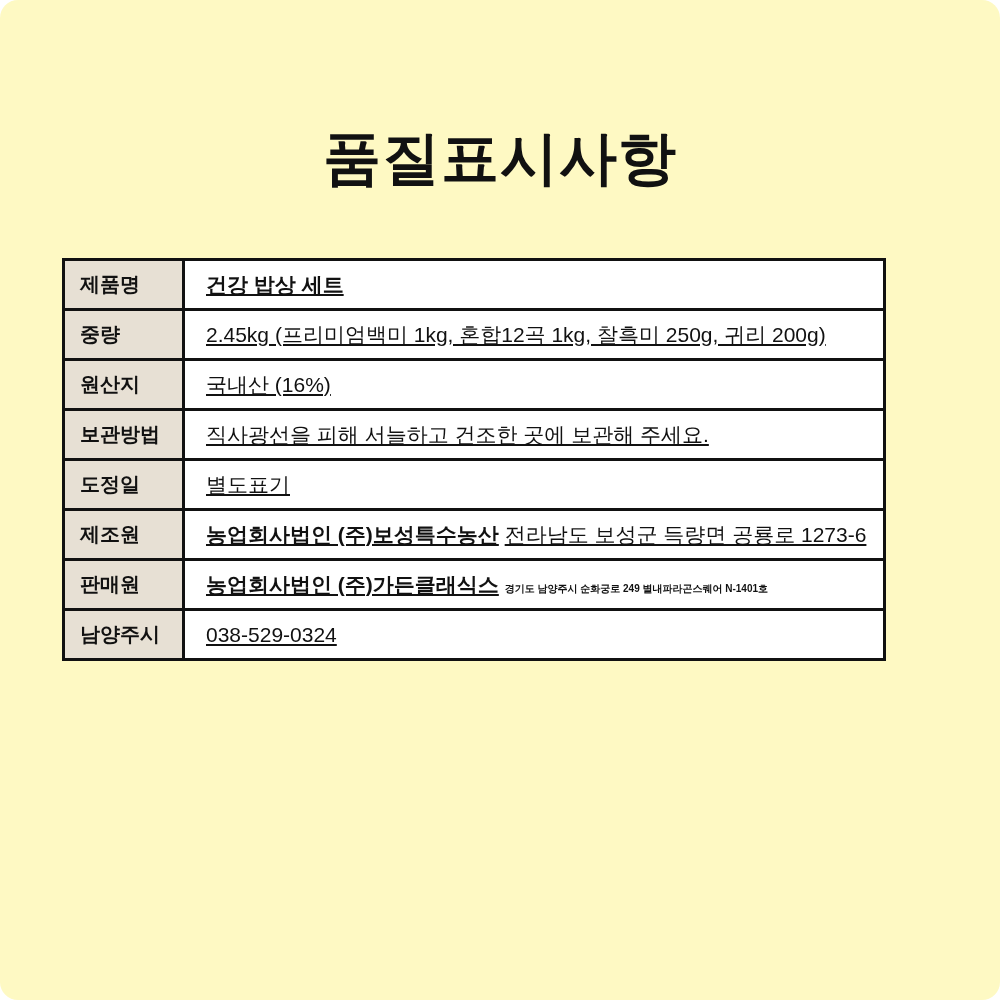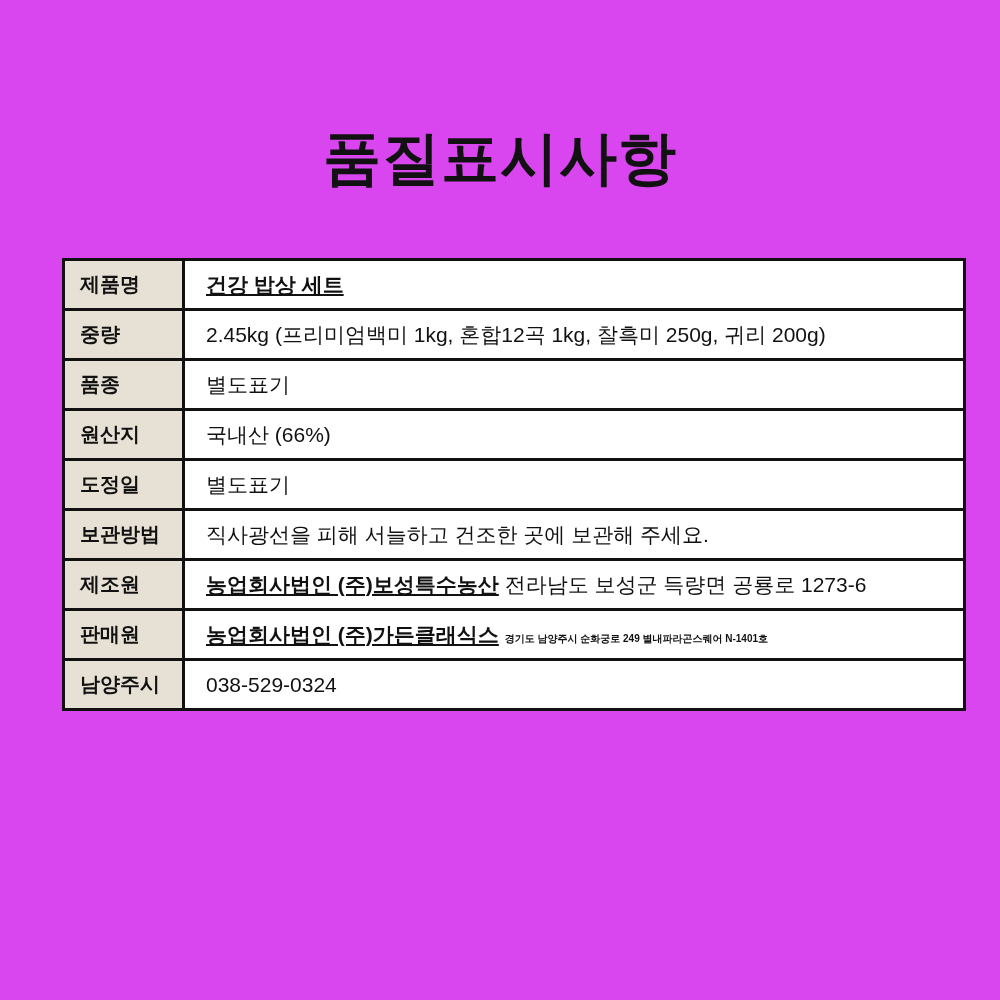--- a/index.html
+++ b/index.html
@@ -6,38 +6,39 @@
     margin: 0;
     padding: 0;
     background: #ffffff;
     font-family: "Liberation Sans", "DejaVu Sans", sans-serif;
     color: #111111;
   }
   .page {
     position: relative;
     width: 1000px;
     height: 1000px;
-    background: #d946ef;
+    background: #fef9c3;
     overflow: hidden;
+    border-radius: 18px;
   }
   .page-title {
     margin: 0;
     padding-top: 122px;
     text-align: center;
     font-size: 58px;
     line-height: 1.25;
     font-weight: 800;
     letter-spacing: 1px;
     color: #111111;
   }
   table.spec-table {
     position: absolute;
     left: 62px;
     top: 258px;
-    width: 904px;
+    width: 824px;
     border-collapse: collapse;
     table-layout: fixed;
   }
   table.spec-table td {
     border: 3px solid #111111;
     height: 50px;            
     vertical-align: middle;
     box-sizing: border-box;
   }
   td.label-cell {
@@ -49,55 +50,51 @@
     white-space: nowrap;
   }
   td.value-cell {
     background: #ffffff;
     font-size: 21px;
     padding: 0 10px 0 21px;
     white-space: nowrap;
     overflow: hidden;
   }
   td.value-cell .v-bold   { font-weight: 700; text-decoration: underline; }
-  td.value-cell .v-rest   { font-weight: 400; }
+  td.value-cell .v-rest   { font-weight: 400; text-decoration: underline; }
   td.value-cell .v-small  { font-size: 10px; font-weight: 700; }
 </style>
 </head>
 <body>
 
 <div class="page">
 
   <h1 class="page-title">품질표시사항</h1>
 
   <table class="spec-table">
     <tbody>
         <tr>
           <td class="label-cell">제품명</td>
           <td class="value-cell"><span class="v-bold">건강 밥상 세트</span></td>
         </tr>
         <tr>
           <td class="label-cell">중량</td>
           <td class="value-cell"><span class="v-rest">2.45kg (프리미엄백미 1kg, 혼합12곡 1kg, 찰흑미 250g, 귀리 200g)</span></td>
         </tr>
         <tr>
-          <td class="label-cell">품종</td>
-          <td class="value-cell"><span class="v-rest">별도표기</span></td>
+          <td class="label-cell">원산지</td>
+          <td class="value-cell"><span class="v-rest">국내산 (16%)</span></td>
         </tr>
         <tr>
-          <td class="label-cell">원산지</td>
-          <td class="value-cell"><span class="v-rest">국내산 (66%)</span></td>
+          <td class="label-cell">보관방법</td>
+          <td class="value-cell"><span class="v-rest">직사광선을 피해 서늘하고 건조한 곳에 보관해 주세요.</span></td>
         </tr>
         <tr>
           <td class="label-cell">도정일</td>
           <td class="value-cell"><span class="v-rest">별도표기</span></td>
-        </tr>
-        <tr>
-          <td class="label-cell">보관방법</td>
-          <td class="value-cell"><span class="v-rest">직사광선을 피해 서늘하고 건조한 곳에 보관해 주세요.</span></td>
         </tr>
         <tr>
           <td class="label-cell">제조원</td>
           <td class="value-cell"><span class="v-bold">농업회사법인 (주)보성특수농산</span> <span class="v-rest">전라남도 보성군 득량면 공룡로 1273-6</span></td>
         </tr>
         <tr>
           <td class="label-cell">판매원</td>
           <td class="value-cell"><span class="v-bold">농업회사법인 (주)가든클래식스</span> <span class="v-small">경기도 남양주시 순화궁로 249 별내파라곤스퀘어 N-1401호</span></td>
         </tr>
         <tr>

